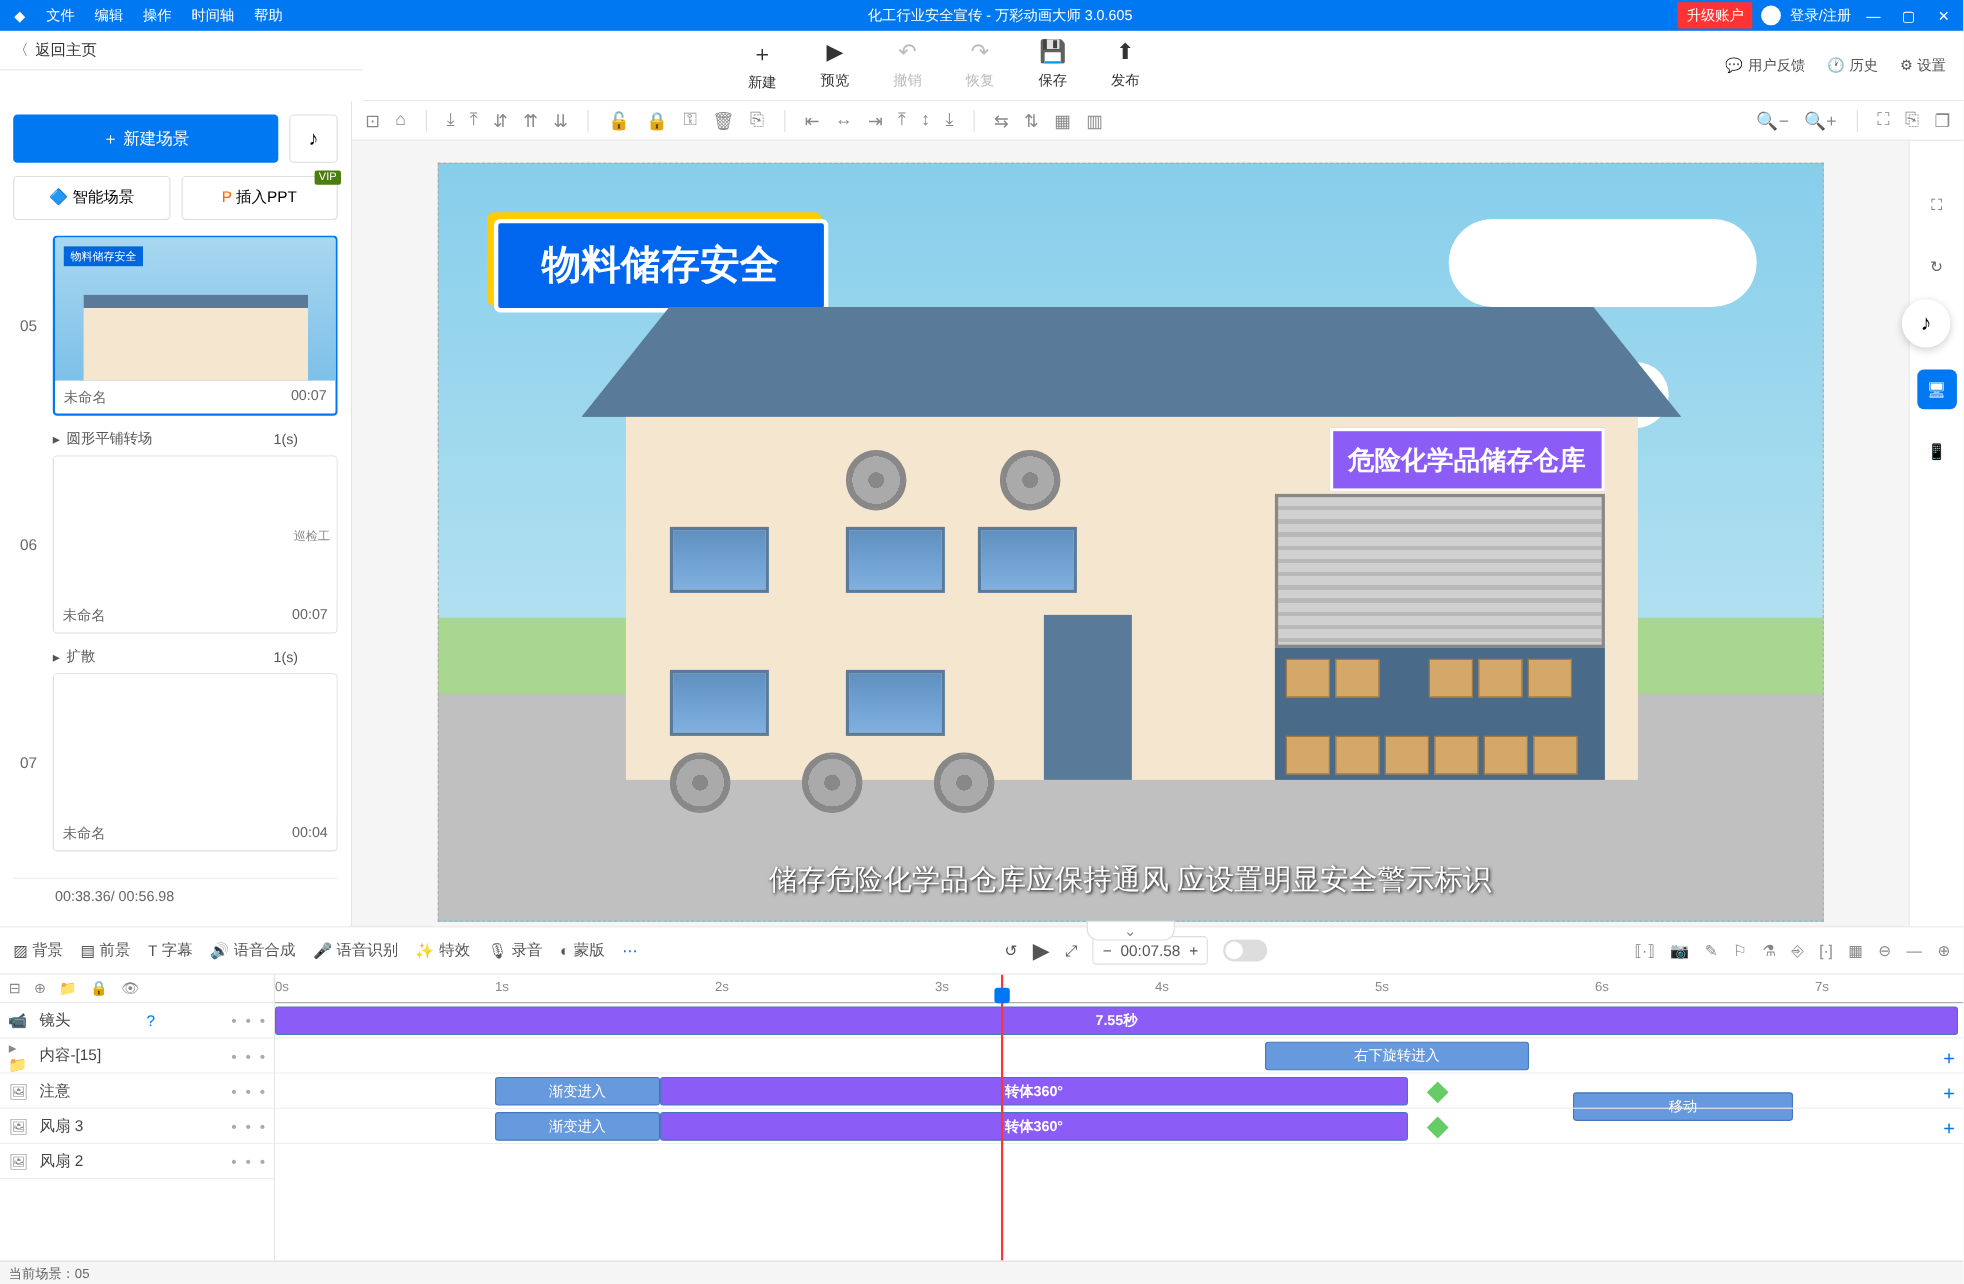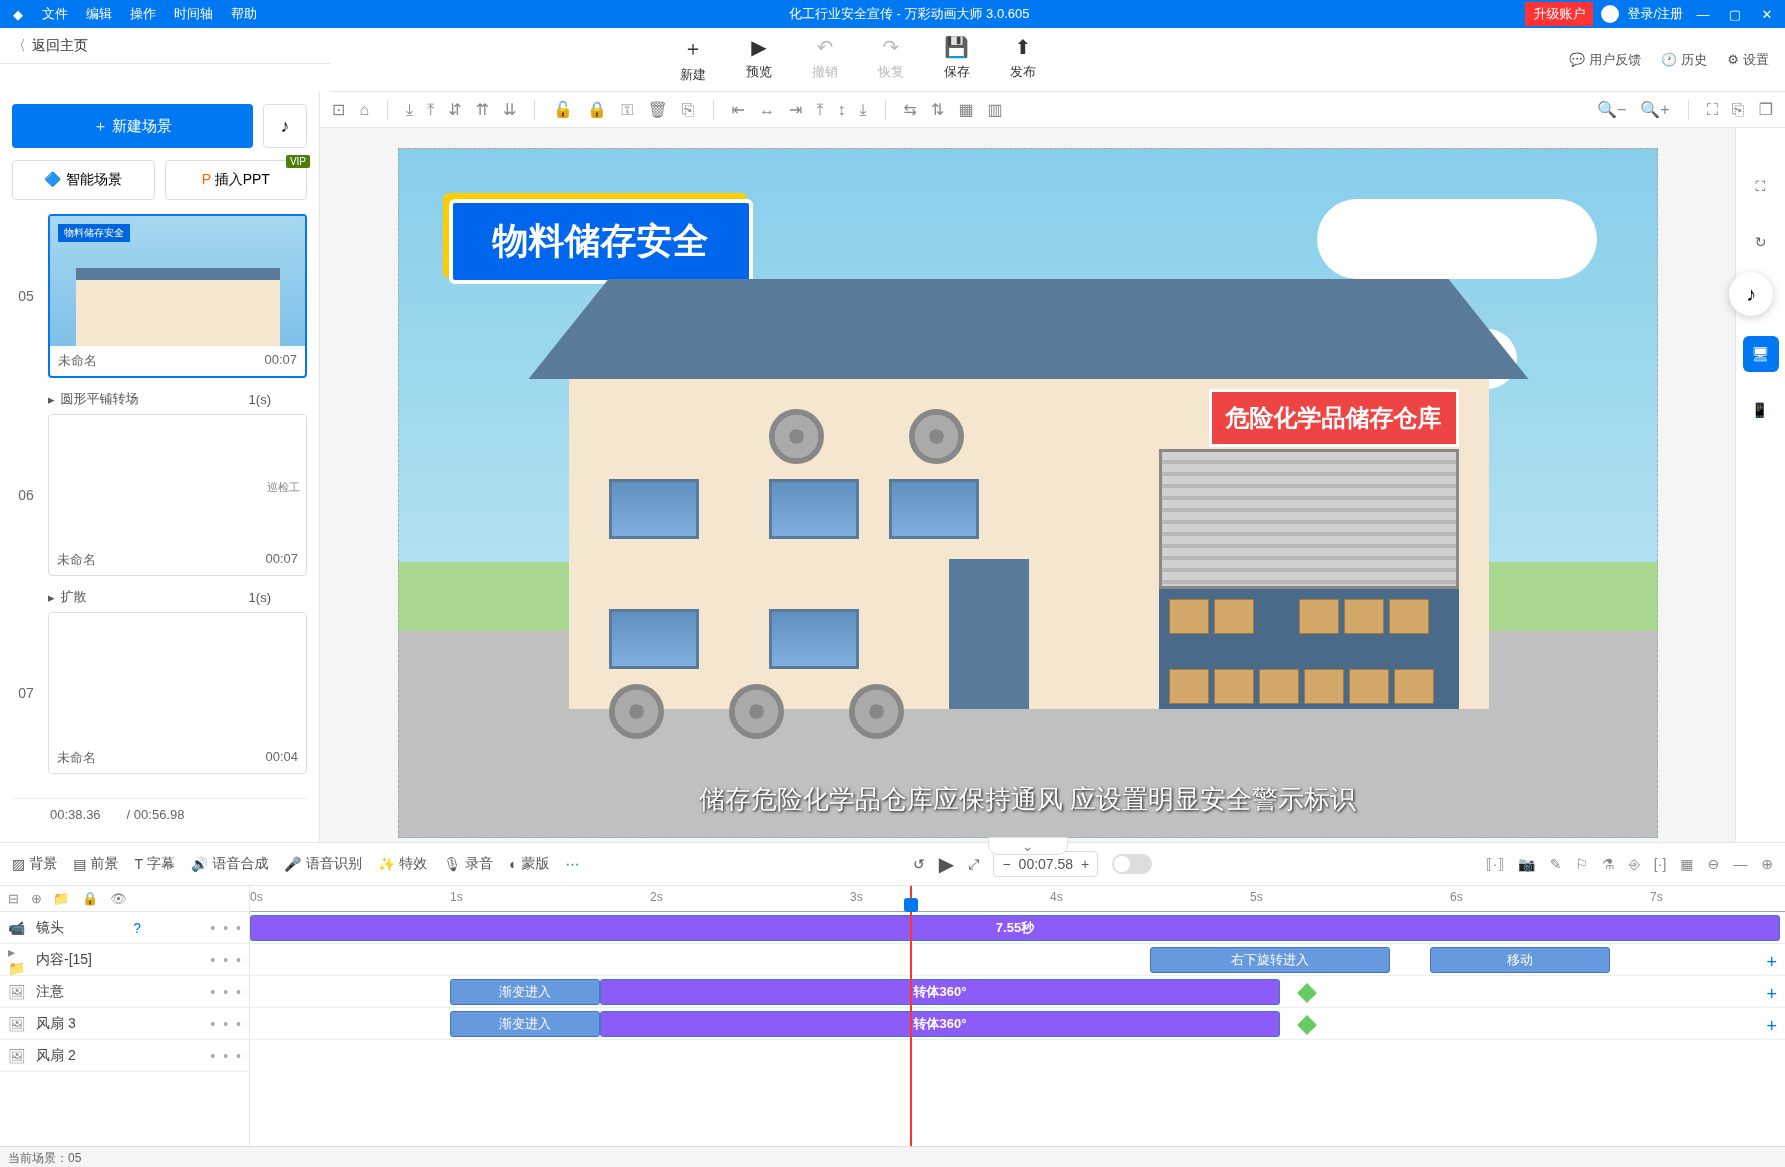--- a/index.html
+++ b/index.html
@@ -44,36 +44,36 @@
 .scene-num { width: 28px; display: flex; align-items: center; justify-content: center; color: #666; font-size: 14px; }
 .scene-card { flex: 1; border: 1px solid #ddd; border-radius: 4px; overflow: hidden; }
 .scene-card.selected { border: 2px solid #0078f1; }
 .scene-thumb { height: 130px; background: linear-gradient(#a8d8f0, #7ec0e8); position: relative; }
 .scene-thumb .mini-label { position: absolute; top: 8px; left: 8px; background: #0066dd; color: #fff; font-size: 10px; padding: 2px 6px; }
 .scene-thumb .mini-house { position: absolute; bottom: 0; left: 10%; width: 80%; height: 60%; background: #f5e6d0; border-top: 12px solid #5a7a9a; }
 .scene-meta { display: flex; justify-content: space-between; padding: 6px 8px; font-size: 13px; color: #666; }
 .trans-row { display: flex; align-items: center; padding: 6px 36px; font-size: 13px; color: #555; gap: 6px; }
 .trans-row .play-ic { color: #555; }
 .trans-row .dur { margin-left: auto; }
-.sidebar .time-footer { padding: 8px 38px; font-size: 13px; color: #666; display: flex; gap: 26px; border-top: 1px solid #eee; }
+.sidebar .time-footer { padding: 8px 38px; font-size: 13px; color: #666; display: flex; gap: 0; border-top: 1px solid #eee; }
 
 
 .canvas-area { flex: 1; background: #f5f5f5; position: relative; display: flex; }
 .canvas-toolbar { position: absolute; top: 0; left: 0; right: 0; height: 36px; background: #fff; border-bottom: 1px solid #e5e5e5; display: flex; align-items: center; padding: 0 12px; gap: 14px; color: #888; }
 .canvas-toolbar .sep { width: 1px; height: 20px; background: #ddd; margin: 0 4px; }
 .canvas-toolbar .tb-ic { cursor: pointer; font-size: 16px; }
 .canvas-toolbar .spacer { flex: 1; }
 .stage-wrap { margin-top: 36px; flex: 1; padding: 20px; display: flex; justify-content: center; align-items: flex-start; }
 .stage { width: 1260px; height: 690px; background: linear-gradient(#87ceeb 0%, #b0e0f0 60%, #a8d890 60%, #a8d890 70%, #c0c0c0 70%); position: relative; border: 1px dashed #aaa; }
 .stage .cloud1 { position: absolute; top: 50px; right: 60px; width: 280px; height: 80px; background: #fff; border-radius: 50px; }
 .stage .cloud2 { position: absolute; top: 180px; right: 140px; width: 200px; height: 60px; background: #fff; border-radius: 50px; }
 .stage .title-banner { position: absolute; top: 50px; left: 50px; background: #0066ee; color: #fff; padding: 14px 40px; font-size: 36px; font-weight: bold; border: 4px solid #fff; border-radius: 6px; box-shadow: -6px -6px 0 #ffcc00; }
 .stage .roof { position: absolute; top: 130px; left: 130px; width: 1000px; height: 100px; background: #5a7a9a; clip-path: polygon(8% 0, 92% 0, 100% 100%, 0 100%); }
 .stage .building { position: absolute; top: 230px; left: 170px; width: 920px; height: 330px; background: #f5e6d0; }
-.stage .warn-sign { position: absolute; top: 10px; right: 30px; background: #ef4444; color: #fff; padding: 10px 14px; font-size: 24px; font-weight: bold; border: 3px solid #fff; }
+.stage .warn-sign { position: absolute; top: 10px; right: 30px; background: #8b5cf6; color: #fff; padding: 10px 14px; font-size: 24px; font-weight: bold; border: 3px solid #fff; }
 .stage .shutter { position: absolute; top: 70px; right: 30px; width: 300px; height: 140px; background: repeating-linear-gradient(#d0d0d0 0, #d0d0d0 8px, #b8b8b8 8px, #b8b8b8 12px); border: 3px solid #888; }
 .stage .shelves { position: absolute; bottom: 0; right: 30px; width: 300px; height: 120px; background: #4a6a8a; }
 .stage .shelves .box { position: absolute; width: 40px; height: 35px; background: #d4a868; border: 1px solid #a07840; }
 .stage .window { position: absolute; width: 90px; height: 60px; background: linear-gradient(#6090c0, #80b0e0); border: 3px solid #5a7a9a; }
 .stage .door { position: absolute; bottom: 0; left: 380px; width: 80px; height: 150px; background: #5a7a9a; }
 .stage .fan { position: absolute; width: 55px; height: 55px; border-radius: 50%; background: radial-gradient(circle, #888 20%, #aaa 20%, #aaa 60%, #888 60%); border: 2px solid #888; }
 .stage .subtitle { position: absolute; bottom: 20px; left: 50%; transform: translateX(-50%); color: #fff; font-size: 26px; text-shadow: 1px 1px 3px #000; white-space: nowrap; }
 .stage .collapse-tab { position: absolute; bottom: -18px; left: 50%; transform: translateX(-50%); width: 80px; height: 18px; background: #fff; border: 1px solid #ddd; border-radius: 0 0 10px 10px; text-align: center; color: #888; cursor: pointer; }
 .canvas-side { width: 50px; background: #fff; border-left: 1px solid #e5e5e5; margin-top: 36px; display: flex; flex-direction: column; align-items: center; padding-top: 40px; gap: 20px; }
 .canvas-side .side-btn { width: 36px; height: 36px; border-radius: 6px; display: flex; align-items: center; justify-content: center; cursor: pointer; color: #666; }
@@ -461,21 +461,21 @@
       <span class="tick" style="left:1000px;">5s</span>
       <span class="tick" style="left:1200px;">6s</span>
       <span class="tick" style="left:1400px;">7s</span>
     </div>
     <div class="playhead"></div>
     <div class="track-row">
       <div class="clip light" style="left:0;width:1530px;">7.55秒</div>
     </div>
     <div class="track-row">
       <div class="clip" style="left:900px;width:240px;">右下旋转进入</div>
-      <div class="clip" style="left:1180px;width:180px;">移动</div>
+      <div class="clip" style="left:1180px;width:200px;margin-top:46px;">移动</div>
       <span class="add-key">+</span>
     </div>
     <div class="track-row">
       <div class="clip" style="left:200px;width:150px;">渐变进入</div>
       <div class="clip light" style="left:350px;width:680px;">转体360°</div>
       <div class="key-dot" style="left:1050px;"></div>
       <span class="add-key">+</span>
     </div>
     <div class="track-row">
       <div class="clip" style="left:200px;width:150px;">渐变进入</div>

